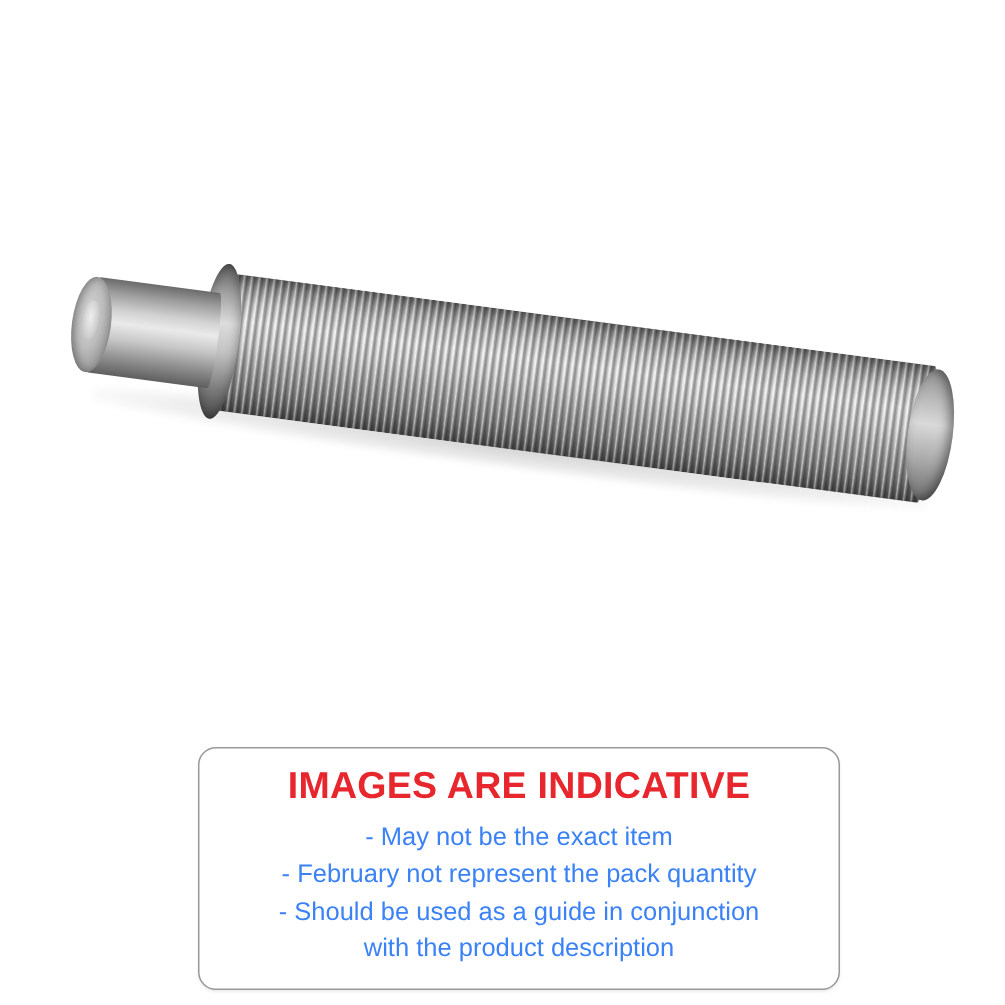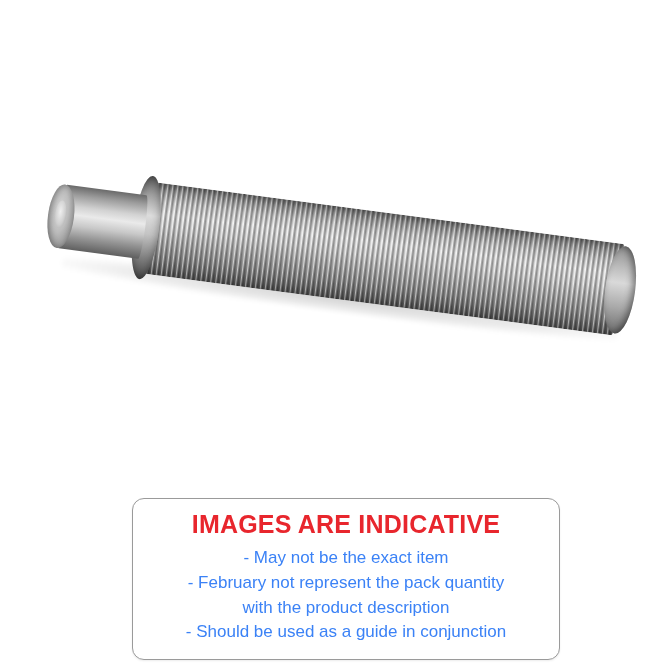--- a/index.html
+++ b/index.html
@@ -198,17 +198,17 @@
       <div class="hub"></div>
       <div class="hub-face"></div>
       <div class="hub-bore"></div>
     </div>
   </div>
 
   <div class="notice">
     <div class="notice-title">IMAGES ARE INDICATIVE</div>
     <div class="notice-line">- May not be the exact item</div>
     <div class="notice-line">- February not represent the pack quantity</div>
+    <div class="notice-line">- Should be used as a guide in conjunction</div>
     <div class="notice-line">with the product description</div>
-    <div class="notice-line">- Should be used as a guide in conjunction</div>
   </div>
 
 </div>
 
 </body></html>

